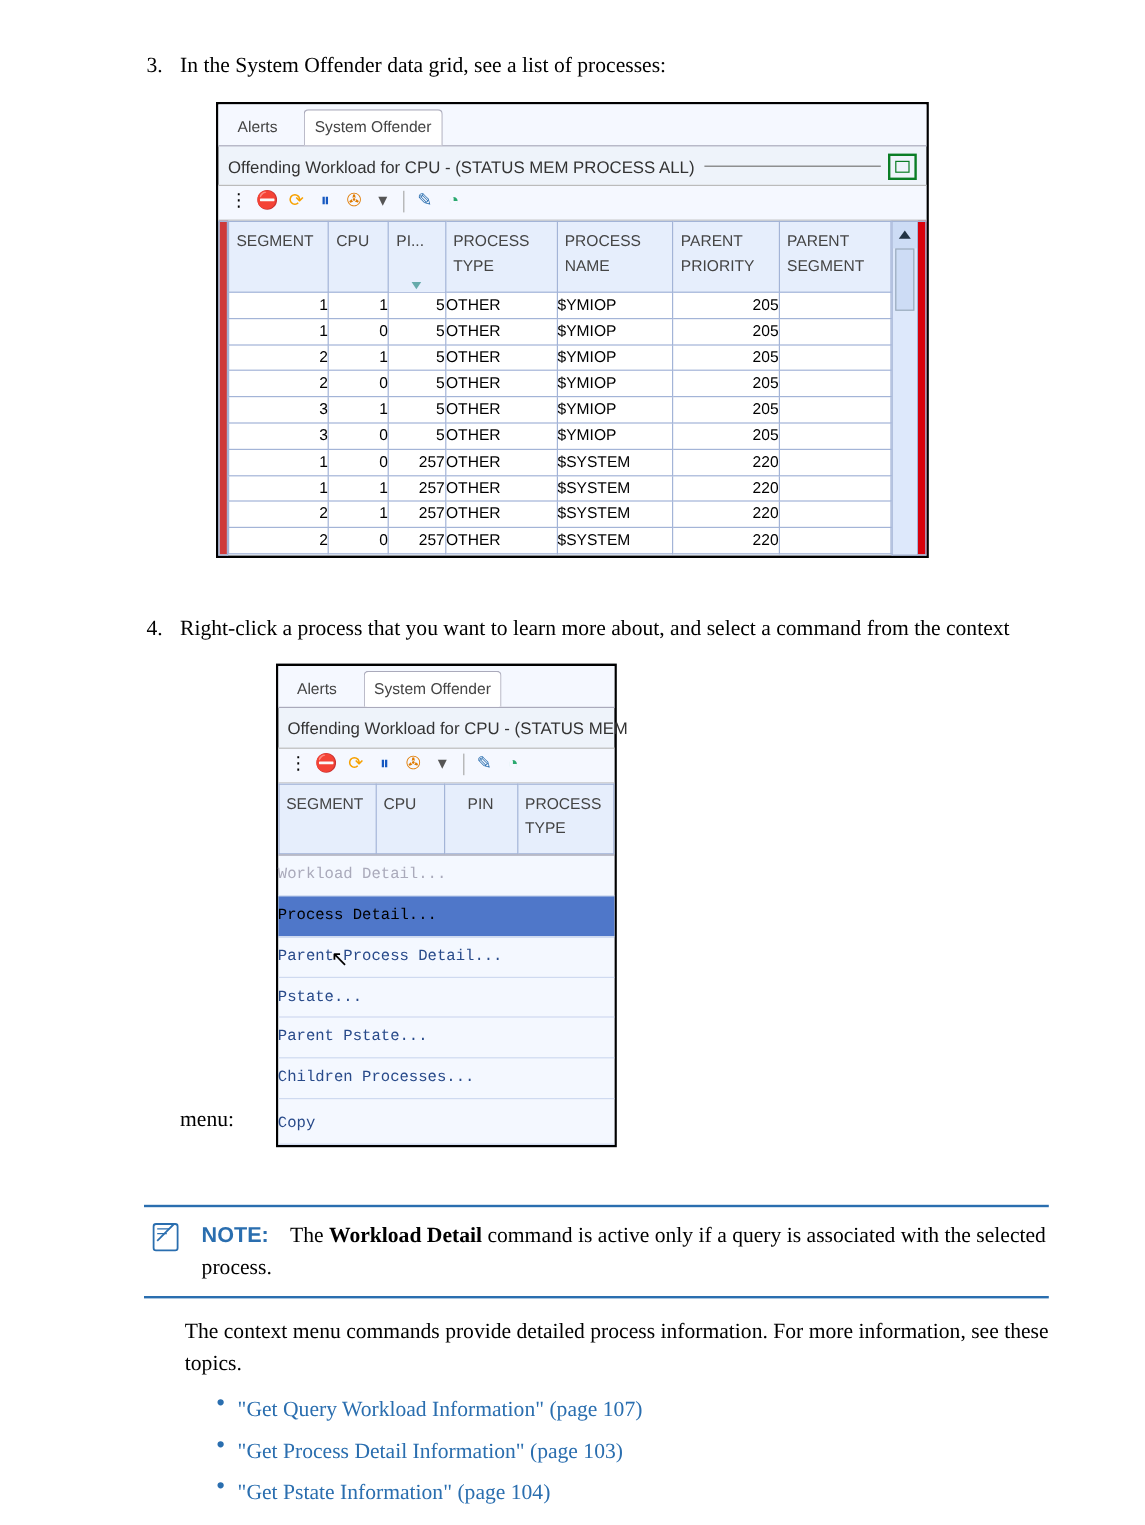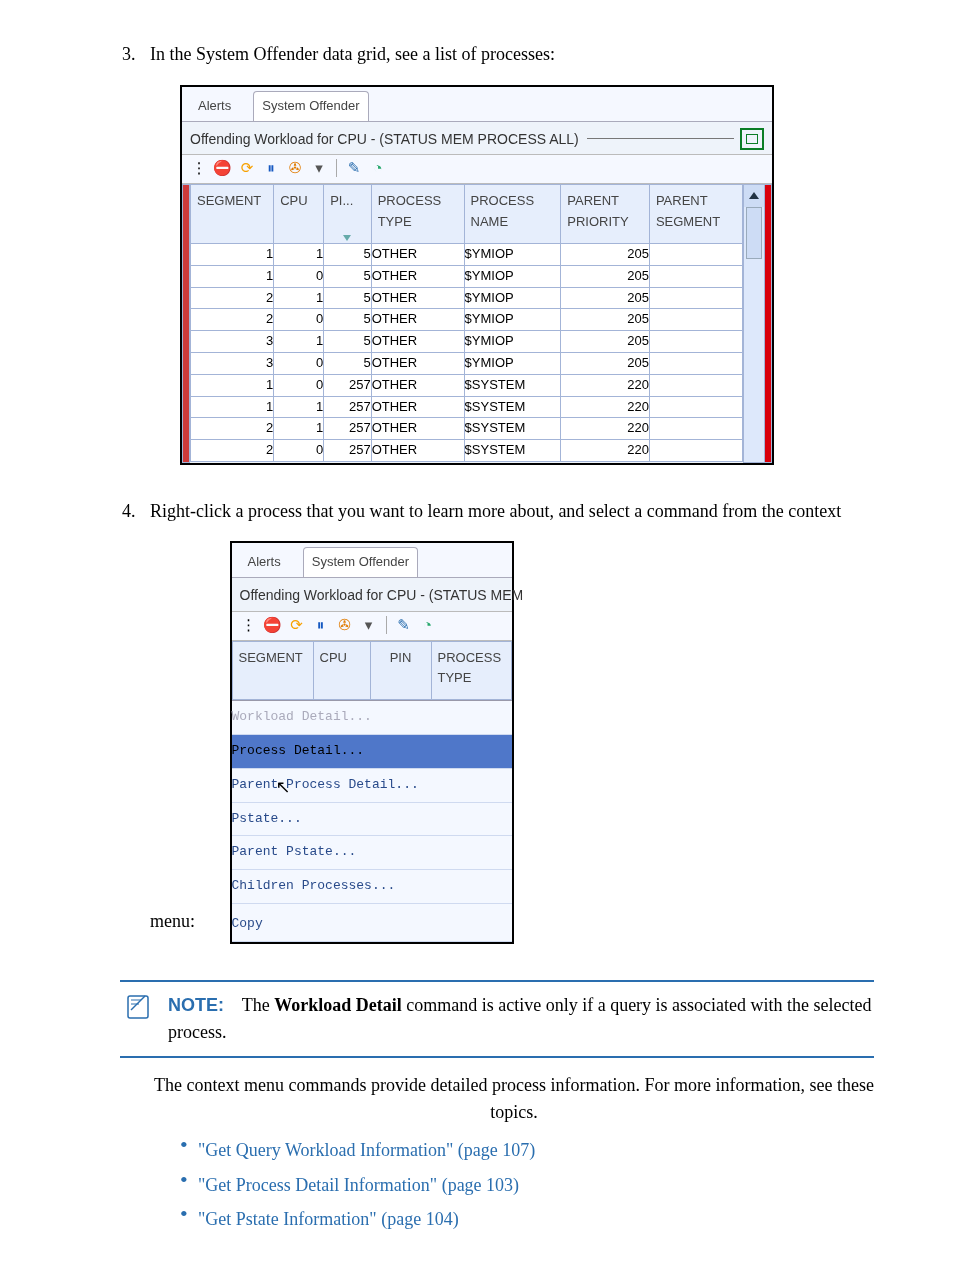--- a/index.html
+++ b/index.html
@@ -18,21 +18,21 @@
     margin: 0;
     padding-left: 40px;
   }
   ol.steps > li {
     margin-bottom: 20px;
     font-size: 18px;
     line-height: 1.6;
   }
   .step-body { padding-left: 10px; }
   .figure {
-    margin: 16px 0 12px 30px;
+    margin: 16px 0 24px 30px;
     border: 2px solid #000;
     background: #eef3fa;
     display: inline-block;
   }
   
   .tabs {
     display: flex;
     background: #f5f8ff;
     border-bottom: 1px solid #aab;
     padding: 4px 8px 0 8px;
@@ -185,21 +185,21 @@
     justify-content:flex-end;
   }
   .note-icon {
     width: 36px; flex-shrink:0;
     display:flex; align-items:flex-start; justify-content:center;
     color:#1d5fa6; font-size:28px;
   }
   .note-label { color:#2a6eaf; font-family: Arial, sans-serif; font-weight:bold; font-size:18px;}
   .bold { font-weight:bold; }
 
-  .after-note { font-size:18px; line-height:1.5; margin-left:4px;text-align:center; }
+  .after-note { font-size:18px; line-height:1.5; margin-left:4px; }
 
   ul.links { list-style:none; margin:10px 0 10px 30px; padding:0; }
   ul.links li { margin:6px 0; font-size:18px; position:relative; padding-left:18px;}
   ul.links li::before {
     content:"•"; position:absolute; left:0; color:#2a6eaf; font-size:22px; line-height:18px;
   }
   ul.links a { color:#2a6eaf; text-decoration:none; }
 </style>
 </head>
 <body>

